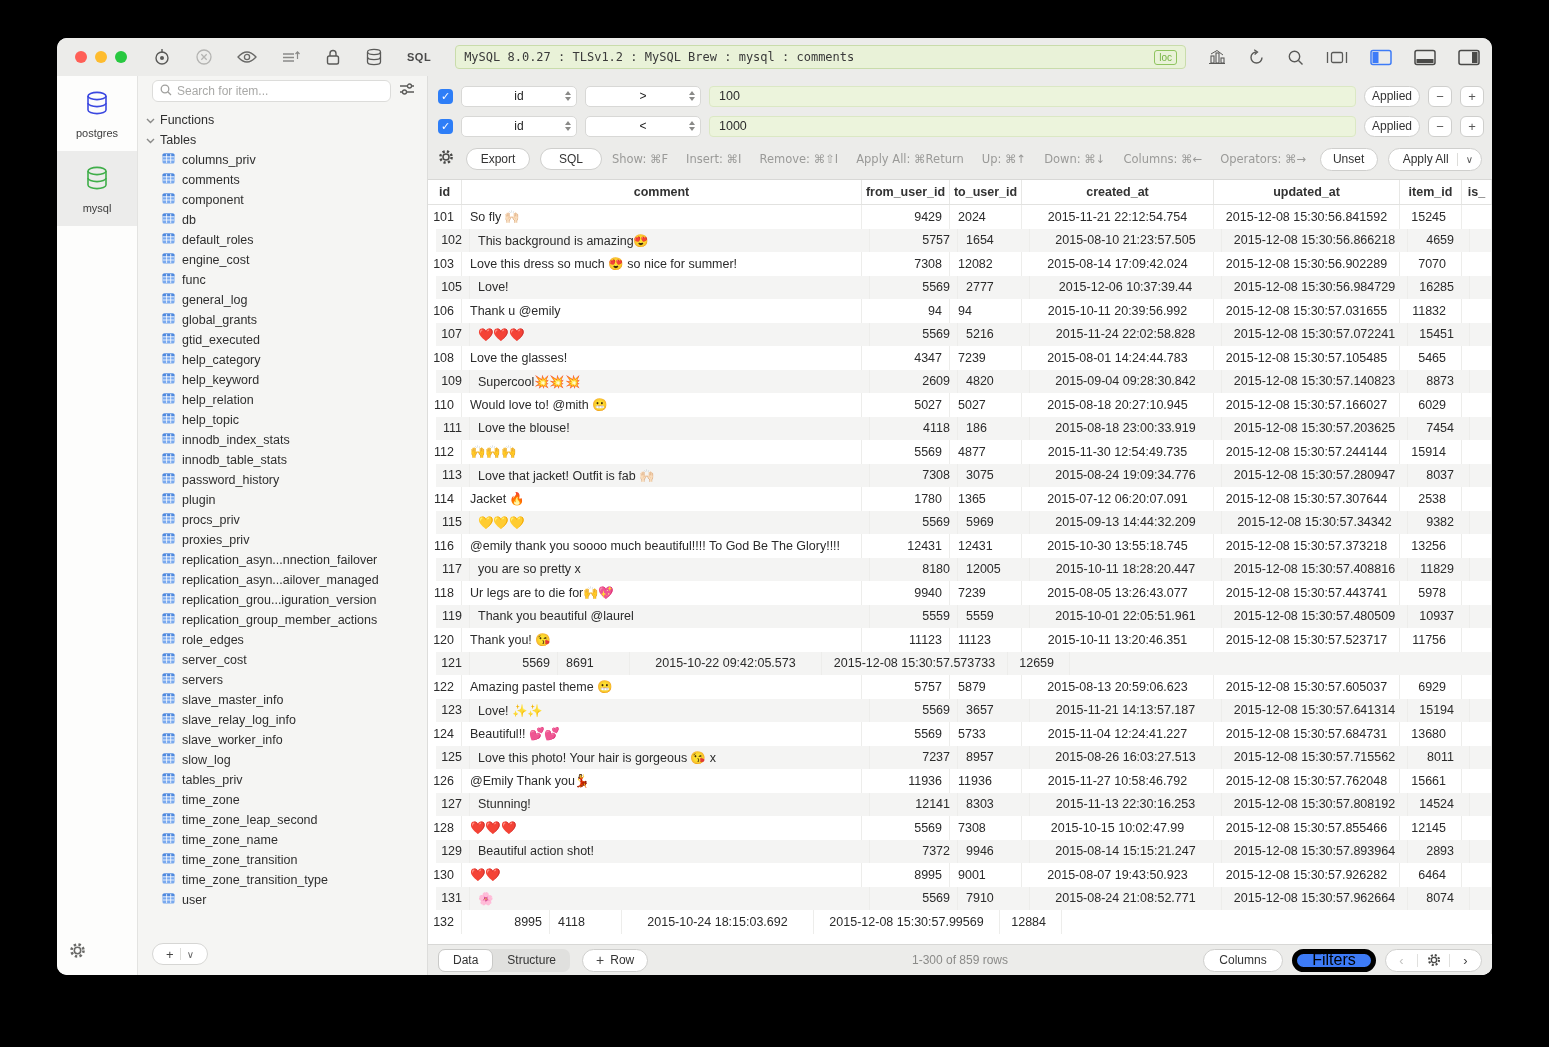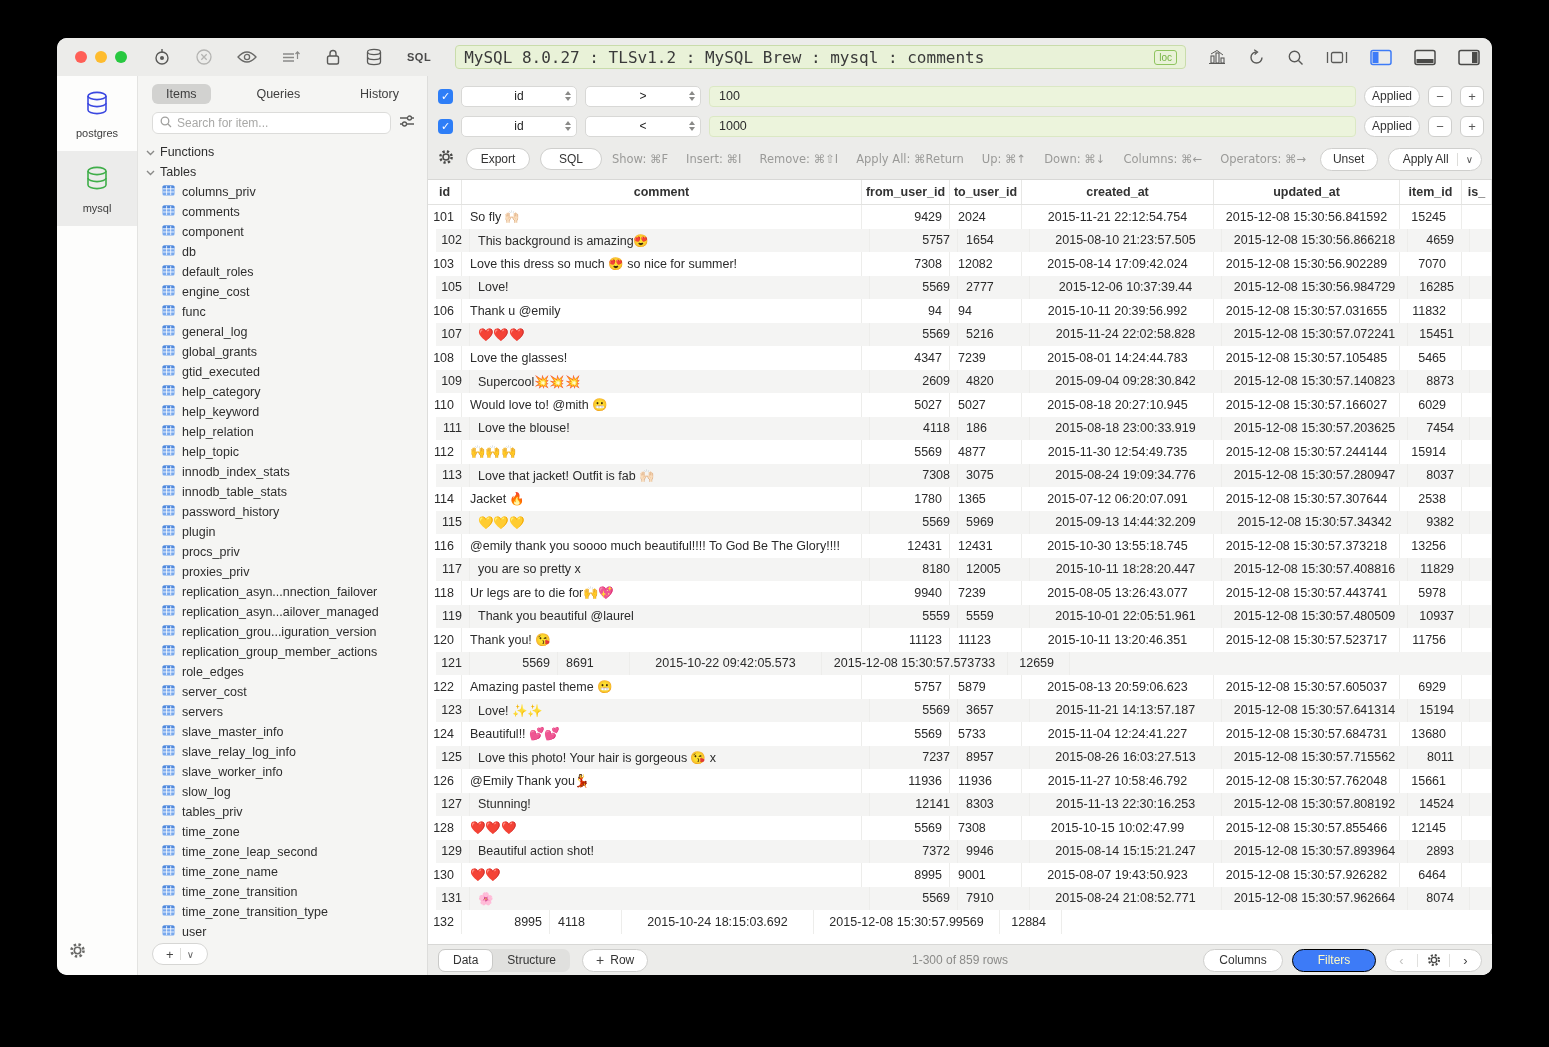--- a/index.html
+++ b/index.html
@@ -9,21 +9,21 @@
   
   .titlebar { height:38px; background:#ececea; display:flex; align-items:center; flex:0 0 38px; padding:0 12px 0 18px; }
   .traffic { display:flex; gap:8px; margin-right:26px; }
   .light { width:12px; height:12px; border-radius:50%; }
   .light.red { background:#ff5f57; } .light.yellow { background:#febc2e; } .light.green { background:#28c840; }
   .tbicons { display:flex; align-items:center; gap:24px; }
   .tbicons.left { margin-right:24px; }
   .tbicons svg { display:block; }
   .sql-label { font-size:11px; font-weight:bold; color:#4a4a4a; letter-spacing:.5px; }
   .statusbox { flex:1; height:24px; background:#e9f2d8; border:1px solid #c9dcab; border-radius:4px; display:flex; align-items:center; padding:0 8px; margin-right:18px; }
-  .statusbox .stext { font-family:"DejaVu Sans Mono", monospace; font-size:16px; color:#3a3a3a; flex:1; white-space:nowrap; overflow:hidden; }
+  .statusbox .stext { font-family:"DejaVu Sans Mono", monospace; font-size:12px; color:#3a3a3a; flex:1; white-space:nowrap; overflow:hidden; }
   .locbadge { font-size:10px; color:#74b343; border:1px solid #8fc45f; border-radius:3px; padding:0 4px; line-height:13px; }
   .tbicons.right { margin-left:4px; gap:22px; }
 
   
   .appbody { flex:1; display:flex; min-height:0; }
 
   
   .rail { width:81px; background:#fdfdfc; border-right:1px solid #e3e3e1; display:flex; flex-direction:column; align-items:stretch; }
   .conn { display:flex; flex-direction:column; align-items:center; padding:14px 0 12px; }
   .conn.selected { background:#ececeb; }
@@ -89,21 +89,21 @@
   
   .statusbar { flex:0 0 31px; background:#ececea; border-top:1px solid #d8d8d6; display:flex; align-items:center; padding:0 10px; position:relative; }
   .segment { display:flex; background:#e0e0de; border-radius:7px; height:23px; align-items:center; }
   .seg { font-size:12px; color:#333; padding:0 14px; height:23px; display:flex; align-items:center; border-radius:7px; }
   .seg.active { background:#fff; border:1px solid #c9c9c7; }
   .rowbtn { margin-left:12px; height:23px; border-radius:12px; padding:0 13px; gap:6px; }
   .rowbtn .plus { font-size:14px; color:#444; }
   .pagination { position:absolute; left:50%; transform:translateX(-50%); font-size:12px; color:#8a8a88; }
   .sright { margin-left:auto; display:flex; align-items:center; gap:9px; }
   .colsbtn { width:80px; height:23px; border-radius:12px; }
-  .filtersbtn { width:84px; height:23px; border-radius:12px; background:#3d7bf7; color:#fef9c3; border:1px solid #000000; font-size:12px; display:flex; align-items:center; justify-content:center; }
+  .filtersbtn { width:84px; height:23px; border-radius:12px; background:#3d7bf7; color:#000000; border:5px solid #000000; font-size:16px; display:flex; align-items:center; justify-content:center; }
   .navgroup { height:23px; background:#fff; border:1px solid #cfcfcd; border-radius:12px; display:flex; align-items:center; }
   .navgroup .nseg { width:31px; display:flex; align-items:center; justify-content:center; font-size:13px; }
   .navgroup .nsep { width:1px; height:13px; background:#e0e0de; }
   .chev { color:#444; } .chev.dim { color:#c2c2c0; }
 </style>
 </head>
 <body>
 
 <div class="window">
 
@@ -229,25 +229,20 @@
             </svg></span>
         <span class="cname">mysql</span>
       </div>
       <span class="rail-gear"><svg width="17" height="17" viewBox="0 0 17 17">
             <circle cx="8.5" cy="8.5" r="6" fill="none" stroke="#6a6a68" stroke-width="2.6" stroke-dasharray="2.4 2.35"></circle>
             <circle cx="8.5" cy="8.5" r="3.2" fill="none" stroke="#6a6a68" stroke-width="1.6"></circle>
           </svg></span>
     </div>
 
     <div class="sidebar">
-      <div class="sbtabs">
-        <span class="sbtab active">Items</span>
-        <span class="sbtab">Queries</span>
-        <span class="sbtab">History</span>
-      </div>
       <div class="searchrow">
         <div class="searchbox">
           <span><svg width="12" height="12" viewBox="0 0 12 12">
                 <circle cx="5" cy="5" r="3.8" fill="none" stroke="#a0a09e" stroke-width="1.3"></circle>
                 <line x1="8" y1="8" x2="11" y2="11" stroke="#a0a09e" stroke-width="1.3"></line>
               </svg></span>
           <input placeholder="Search for item..." style="">
         </div>
         <span><svg width="16" height="14" viewBox="0 0 16 14">
               <line x1="1" y1="4" x2="15" y2="4" stroke="#5a5a58" stroke-width="1.3"></line>

